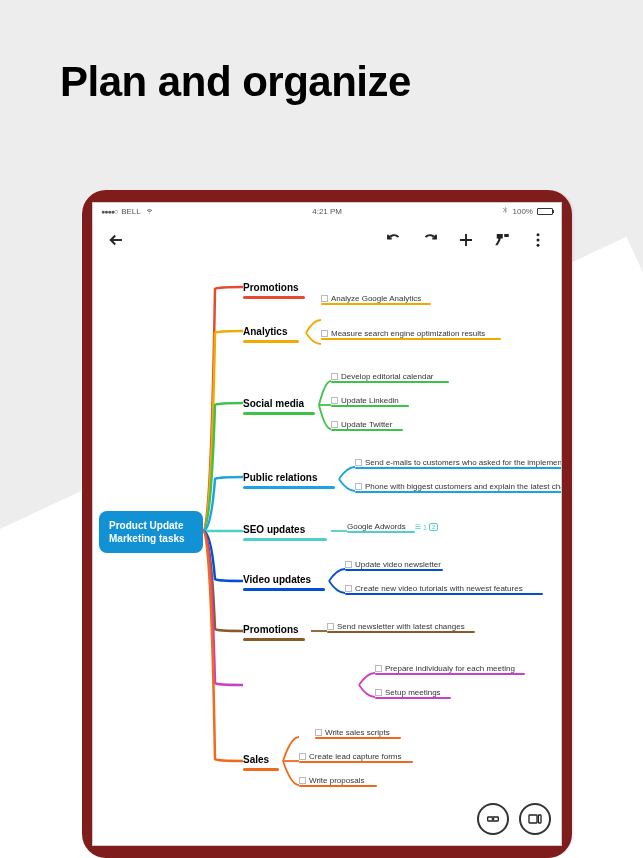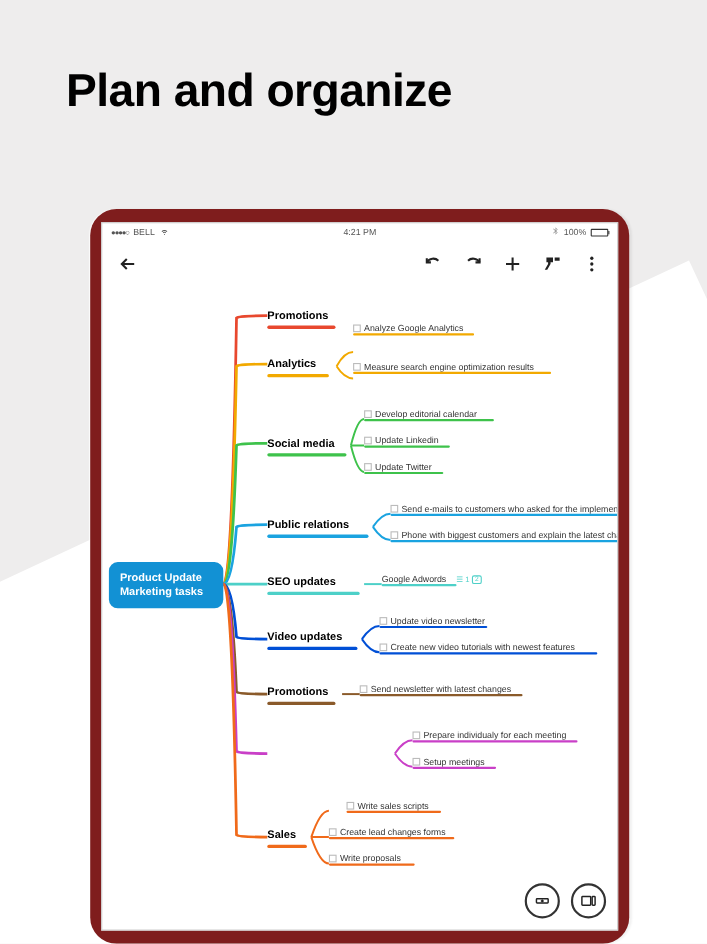--- a/index.html
+++ b/index.html
@@ -383,21 +383,21 @@
         <span class="branch-label">Sales</span>
         <div class="underline" style="width:36px;background:#f06a1a"></div>
       </div>
       <div class="task" style="left:222px;top:471px">
         <span class="cb"></span>
         <span class="txt">Write sales scripts</span>
         <div class="ul" style="width:86px;background:#f06a1a"></div>
       </div>
       <div class="task" style="left:206px;top:495px">
         <span class="cb"></span>
-        <span class="txt">Create lead changes forms</span>
+        <span class="txt">Create lead capture forms</span>
         <div class="ul" style="width:114px;background:#f06a1a"></div>
       </div>
       <div class="task" style="left:206px;top:519px">
         <span class="cb"></span>
         <span class="txt">Write proposals</span>
         <div class="ul" style="width:78px;background:#f06a1a"></div>
       </div>
 
       <div class="float-btns">
         <div class="float-btn">

